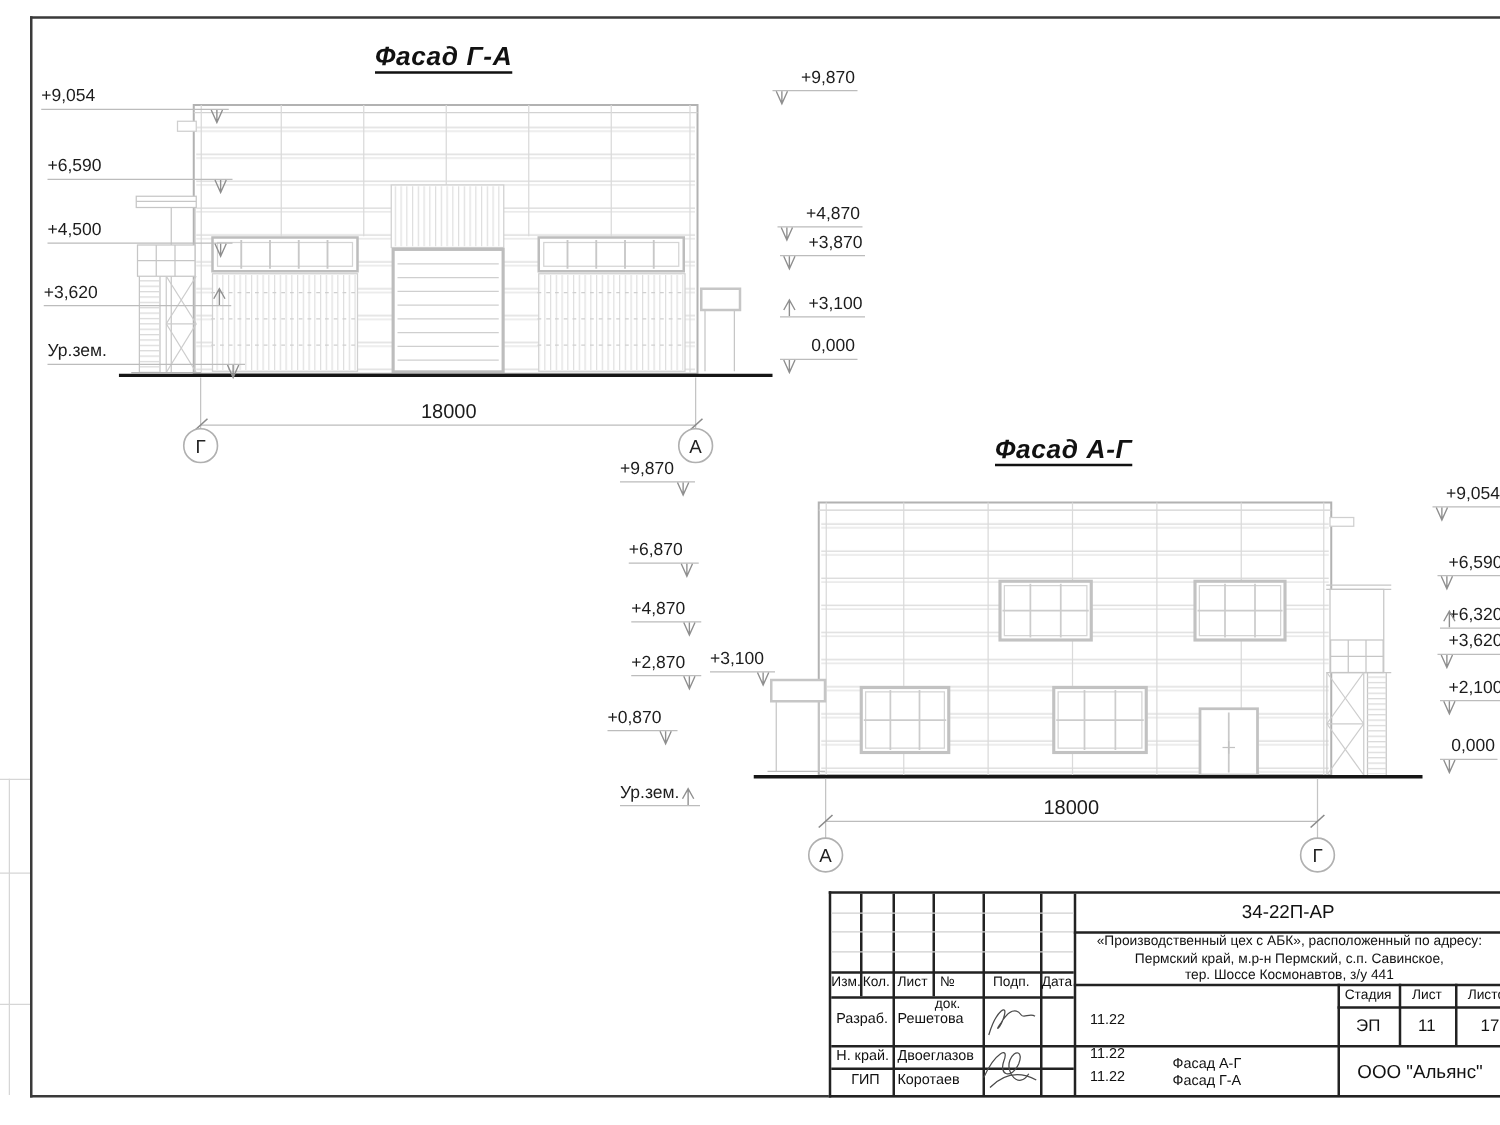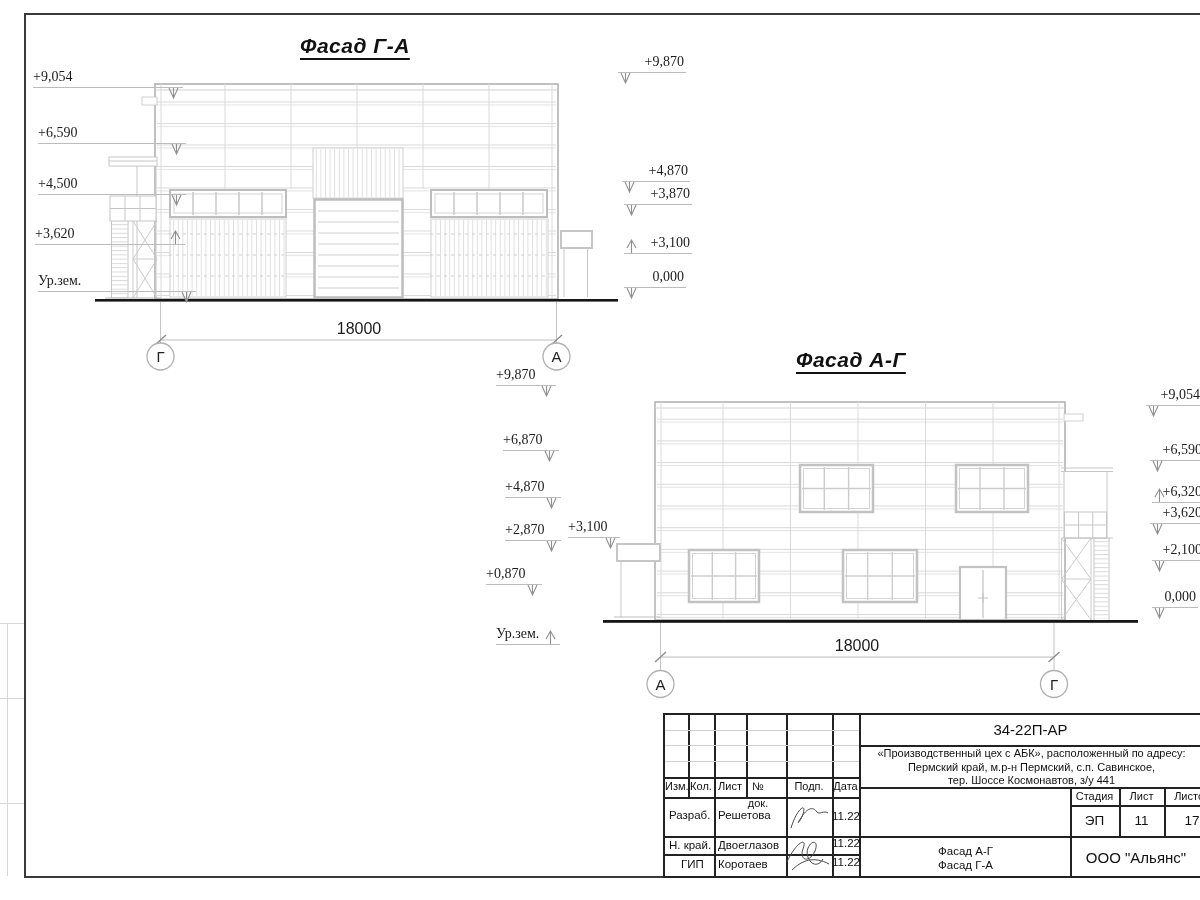--- a/index.html
+++ b/index.html
@@ -6,36 +6,36 @@
     font-family:"Liberation Sans",sans-serif;color:#1f1f1f;}
   
   .frame{position:absolute;background:#3a3a3a;}
   .faintline{position:absolute;background:#d6d6d6;}
   
   .ftitle{position:absolute;font-size:21px;font-weight:bold;font-style:italic;
     text-decoration:underline;text-underline-offset:5px;letter-spacing:.5px;color:#111;}
   
   .mk{position:absolute;height:20px;border-bottom:1px solid #bcbcbc;font-size:14px;
     line-height:19px;white-space:nowrap;color:#1c1c1c;}
-  .mk .lb{display:block;font-family:Liberation Serif, serif;}
+  .mk .lb{display:block;}
   .mk.ta-r .lb{text-align:right;padding-right:2px;}
   .arw{position:absolute;width:13px;}
   .arw path{fill:none;stroke:#8f8f8f;stroke-width:1.1;}
   .arw.r{right:3px;} .arw.l{left:1px;}
   .arw.dn{top:20px;height:13px;} .arw.up{top:5px;height:15px;}
   
   .fsvg{position:absolute;}
   
   .tblock{position:absolute;left:663px;top:713px;width:537px;height:165px;
     border:2px solid #222;border-right:none;box-sizing:border-box;background:#fff;}
   .tblock i{position:absolute;background:#222;display:block;}
   .tblock i.vl{width:1.5px;} .tblock i.hl{height:1.5px;}
   .tblock i.ft{background:#cfcfcf;height:1px;}
   .tb-txt{position:absolute;font-size:11.5px;color:#111;white-space:nowrap;}
-  .tb-c{text-align:right;}
+  .tb-c{text-align:right;padding-left:40px;}
   .tb-code{position:absolute;left:194px;width:343px;top:6px;text-align:center;
     font-size:15px;color:#111;}
   .tb-addr{position:absolute;left:196px;width:341px;top:32px;text-align:center;
     font-size:11px;line-height:13.5px;color:#111;}
   .tb-client{position:absolute;left:196px;top:72px;width:209px;height:49px;display:flex;
     align-items:center;justify-content:center;font-size:11.5px;color:#111;}
   .tb-dtitle{position:absolute;left:196px;top:122px;width:209px;height:41px;display:flex;
     flex-direction:column;align-items:center;justify-content:center;font-size:11.5px;
     line-height:14px;color:#111;}
   .tb-org{position:absolute;left:405px;top:121px;width:132px;height:42px;display:flex;

